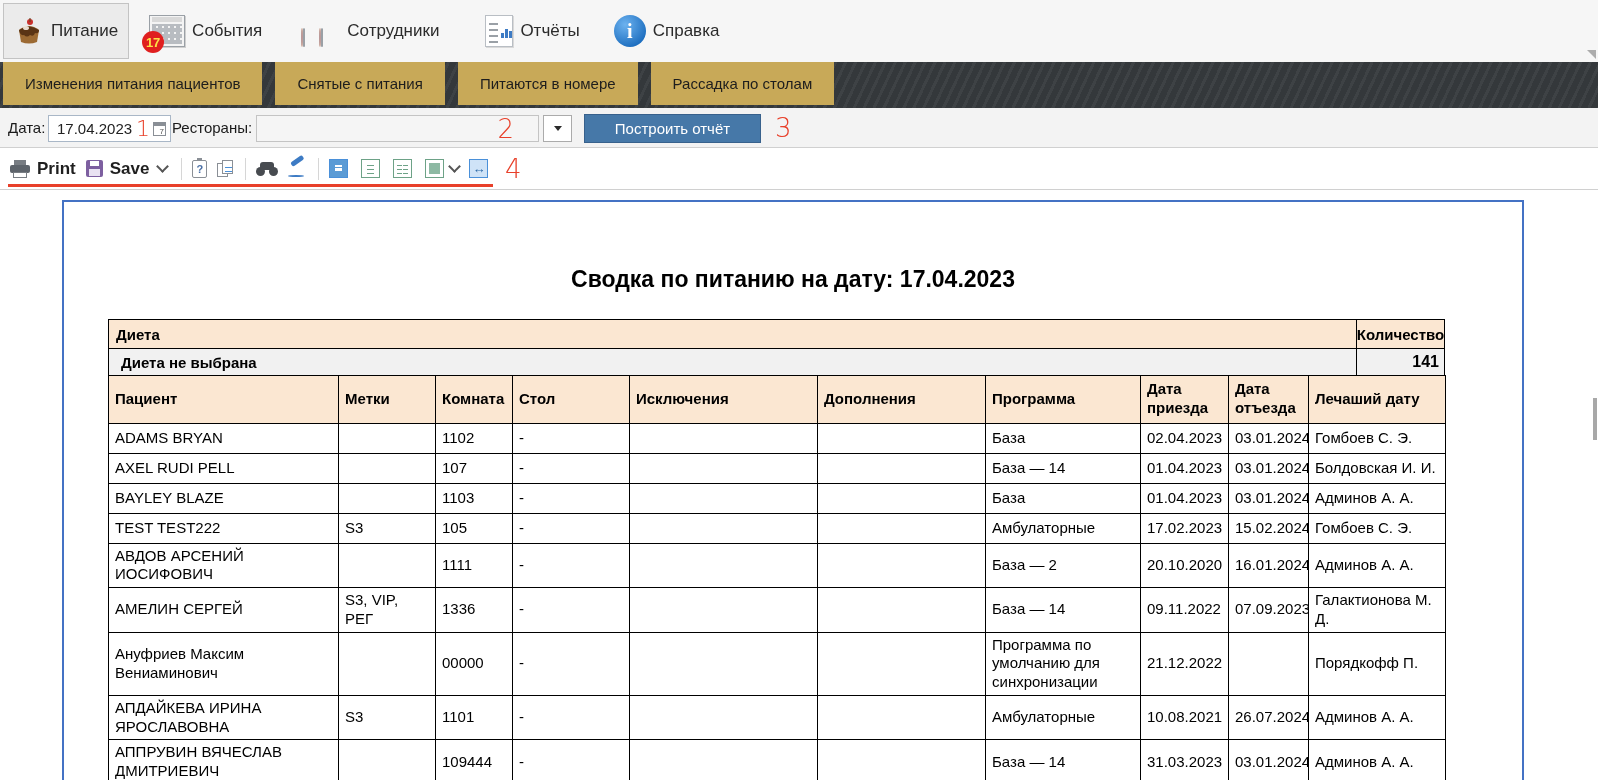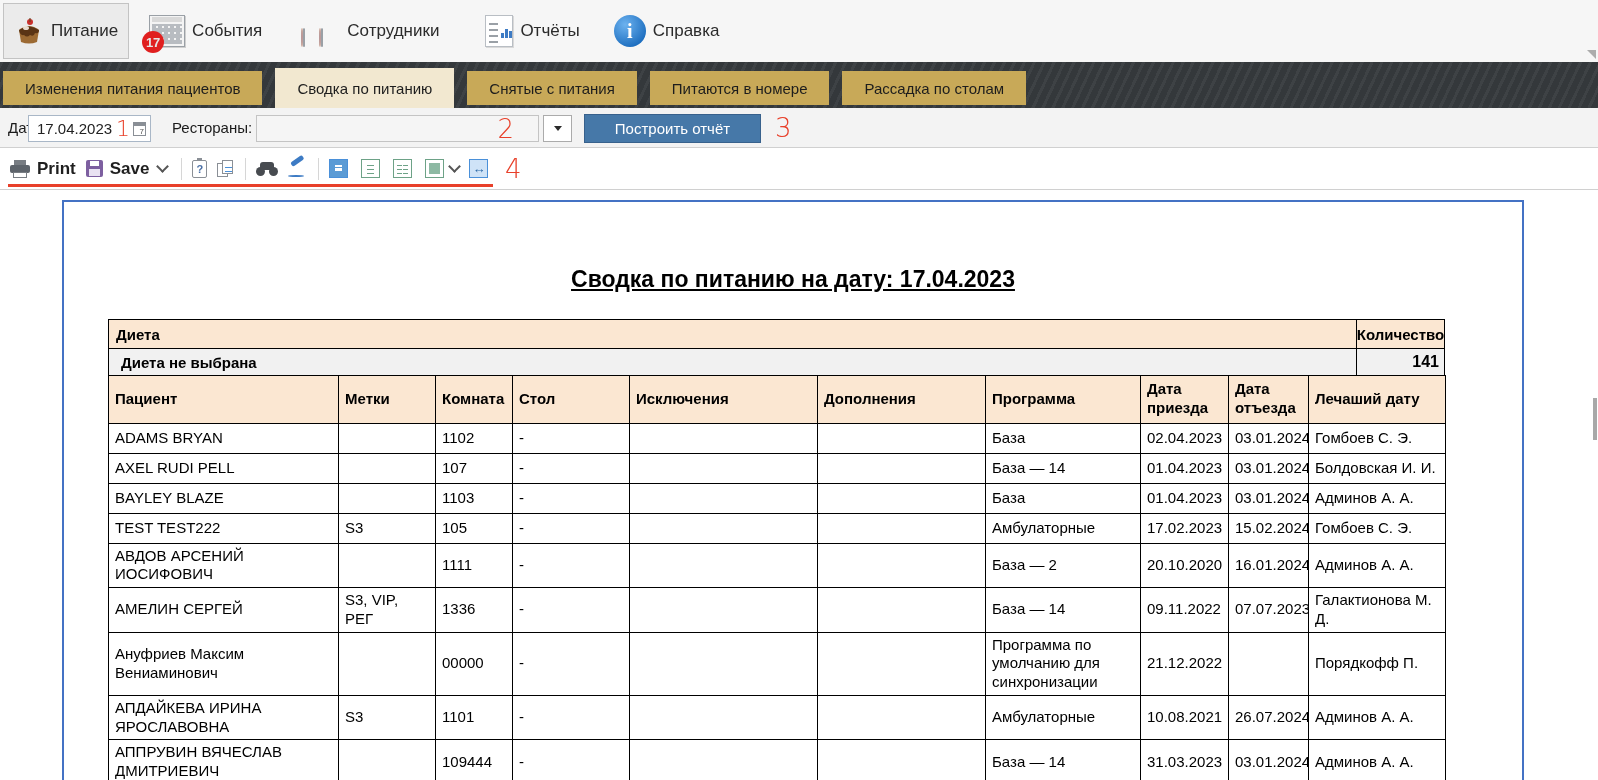--- a/index.html
+++ b/index.html
@@ -17,21 +17,21 @@
   .cake { width:30px; height:30px; }
   
   .bigcal { width:36px; height:32px; background:#f4f4f4; border:1px solid #9aa0a6; position:relative;
      box-shadow:1px 1px 0 #cfcfcf; }
   .bigcal .hdr { position:absolute; top:1px; left:2px; right:2px; height:5px; background:#d9d9d9; }
   .bigcal .grid { position:absolute; top:8px; left:2px; right:2px; bottom:2px;
      background:
        repeating-linear-gradient(90deg,#aeb3b9 0 4px, transparent 4px 6px),
        repeating-linear-gradient(0deg,#aeb3b9 0 4px, transparent 4px 6px); opacity:.85; }
   .badge { position:absolute; left:-7px; bottom:-6px; width:22px; height:22px; border-radius:50%;
-     background:#e01f1f; color:#e5e5e5; font-size:13px; font-weight:bold; display:flex;
+     background:#e01f1f; color:#fde047; font-size:13px; font-weight:bold; display:flex;
      align-items:center; justify-content:center; }
   
   .repico { width:28px; height:32px; background:#fff; border:1px solid #b9bec4; position:relative; box-shadow:1px 1px 0 #d9d9d9;}
   .repico .dashes { position:absolute; left:3px; top:3px; width:9px; bottom:3px;
      background:repeating-linear-gradient(0deg,#9aa0a6 0 2px, transparent 2px 6px); }
   .repico .bars { position:absolute; left:15px; bottom:8px; display:flex; align-items:flex-end; gap:1px;}
   .repico .bars i { display:block; width:3px; background:#3d7bc4; }
   
   .staff { width:40px; height:32px; position:relative; }
   .person { position:absolute; bottom:0; width:20px; }
@@ -40,29 +40,29 @@
   .person .bodyc { width:18px; height:16px; background:#f4f4f4; border:1px solid #9aa0a6; border-radius:4px 4px 0 0; margin:0 auto; margin-top:-1px;}
   
   .helpico { width:32px; height:32px; border-radius:50%;
      background:radial-gradient(circle at 35% 30%, #6cb2ef, #1e6fc0 75%);
      color:#fff; font-size:20px; font-weight:bold; font-family:"Liberation Serif", serif;
      display:flex; align-items:center; justify-content:center; }
 
   
   .tab-band { height:46px; background:#34383b; position:relative; display:flex; align-items:flex-end;
      background-image:repeating-linear-gradient(115deg, rgba(255,255,255,.05) 0 3px, rgba(0,0,0,0) 3px 9px); }
-  .tab { height:34px; margin-bottom:3px; margin-left:13px; padding:0 22px; display:flex; align-items:center;
+  .tab { height:43px; margin-bottom:3px; margin-left:13px; padding:0 22px; display:flex; align-items:center;
      background:#c8a958; color:#1d1d1d; font-size:15px; white-space:nowrap; cursor:pointer; }
   .tab:first-child { margin-left:3px; }
   .tab.active { height:40px; margin-bottom:0; background:#f2e8d0; }
 
   
   .filter-row { height:40px; background:#f3f3f3; border-bottom:1px solid #d0d0d0; position:relative; }
   .filter-row .flabel { position:absolute; top:11px; font-size:15px; color:#1a1a1a; }
-  .date-input { position:absolute; left:28px; top:7px; width:123px; height:27px; background:#fff;
+  .date-input { position:absolute; left:48px; top:7px; width:123px; height:27px; background:#fff;
      border:1px solid #a9b7c7; display:flex; align-items:center; padding:0 4px 0 8px; }
   .date-input .val { font-size:15px; color:#222; }
   .ann { color:#e8402a; font-size:26px; font-weight:300; line-height:1; font-family:"DejaVu Sans", sans-serif; }
   .date-input .ann { font-size:22px; margin-left:4px; }
   .minical { width:14px; height:14px; border:1px solid #8a8f96; margin-left:3px; position:relative; background:#fff;}
   .minical:before { content:""; position:absolute; top:0; left:0; right:0; height:3px; background:#8a8f96; }
   .minical:after { content:"7"; position:absolute; bottom:-1px; right:1px; font-size:8px; color:#555; }
   .rest-select { position:absolute; left:256px; top:7px; width:283px; height:27px; background:#f5f5f5;
      border:1px solid #c4c4c4; display:flex; align-items:center; justify-content:flex-end; padding-right:10px; }
   .dd-btn { position:absolute; left:543px; top:7px; width:29px; height:27px; background:#fff;
@@ -119,21 +119,21 @@
   .vico.wide { border-color:#4a90d9; background:#cfe3f7; }
   .vico.wide:before { content:"↔"; position:absolute; inset:0; display:flex; align-items:center;
      justify-content:center; color:#2f6aa8; font-size:13px; }
   .red-underline { position:absolute; left:8px; bottom:2px; width:485px; height:3px; background:#e8402a; }
   .ann4 { position:absolute; left:505px; top:8px; }
 
   
   .content { position:relative; height:590px; background:#fff; }
   .page { position:absolute; left:62px; top:10px; width:1462px; height:640px;
      border:2px solid #4472c4; background:#fff; }
-  .rep-title { text-align:center; margin-top:64px; font-size:23px; font-weight:bold; color:#000;text-decoration:underline; }
+  .rep-title { text-align:center; margin-top:64px; font-size:23px; font-weight:bold; color:#000; }
   .rep-table-area { margin:26px 0 0 44px; width:1337px; font-size:15px; color:#000; }
   .summary { border:1.5px solid #000; }
   .sum-row { display:flex; }
   .sum-row + .sum-row { border-top:1.5px solid #000; }
   .sum-c1 { flex:1; display:flex; align-items:center; padding-left:7px; font-weight:bold; }
   .sum-c2 { width:88px; border-left:1.5px solid #000; display:flex; align-items:center; font-weight:bold; }
   .sum-row.r1 { height:28px; background:#fbe7d2; }
   .sum-row.r1 .sum-c2 { justify-content:center; }
   .sum-row.r2 { height:27px; background:#f1f1f1; }
   .sum-row.r2 .sum-c1 { padding-left:12px; }
@@ -214,21 +214,20 @@
   <div class="app-item" style="margin-left:14px">
     <span class="icon-wrap">
         <span class="helpico">i</span>
       </span>
     <span class="lbl">Справка</span>
   </div>
 </div>
 
 <div class="tab-band">
   <div class="tab">Изменения питания пациентов</div>
-  <div class="tab active">Сводка по питанию</div>
   <div class="tab">Снятые с питания</div>
   <div class="tab">Питаются в номере</div>
   <div class="tab">Рассадка по столам</div>
 </div>
 
 <div class="filter-row">
   <span class="flabel" style="left:8px">Дата:</span>
   <div class="date-input">
     <span class="val">17.04.2023</span>
     <span class="ann">1</span>
@@ -409,21 +408,21 @@
             </tr>
             <tr>
               <td>АМЕЛИН СЕРГЕЙ</td>
               <td>S3, VIP, РЕГ</td>
               <td>1336</td>
               <td>-</td>
               <td></td>
               <td></td>
               <td>База — 14</td>
               <td>09.11.2022</td>
-              <td>07.07.2023</td>
+              <td>07.09.2023</td>
               <td>Галактионова М. Д.</td>
             </tr>
             <tr>
               <td>Ануфриев Максим Вениаминович</td>
               <td></td>
               <td>00000</td>
               <td>-</td>
               <td></td>
               <td></td>
               <td>Программа по умолчанию для синхронизации</td>

